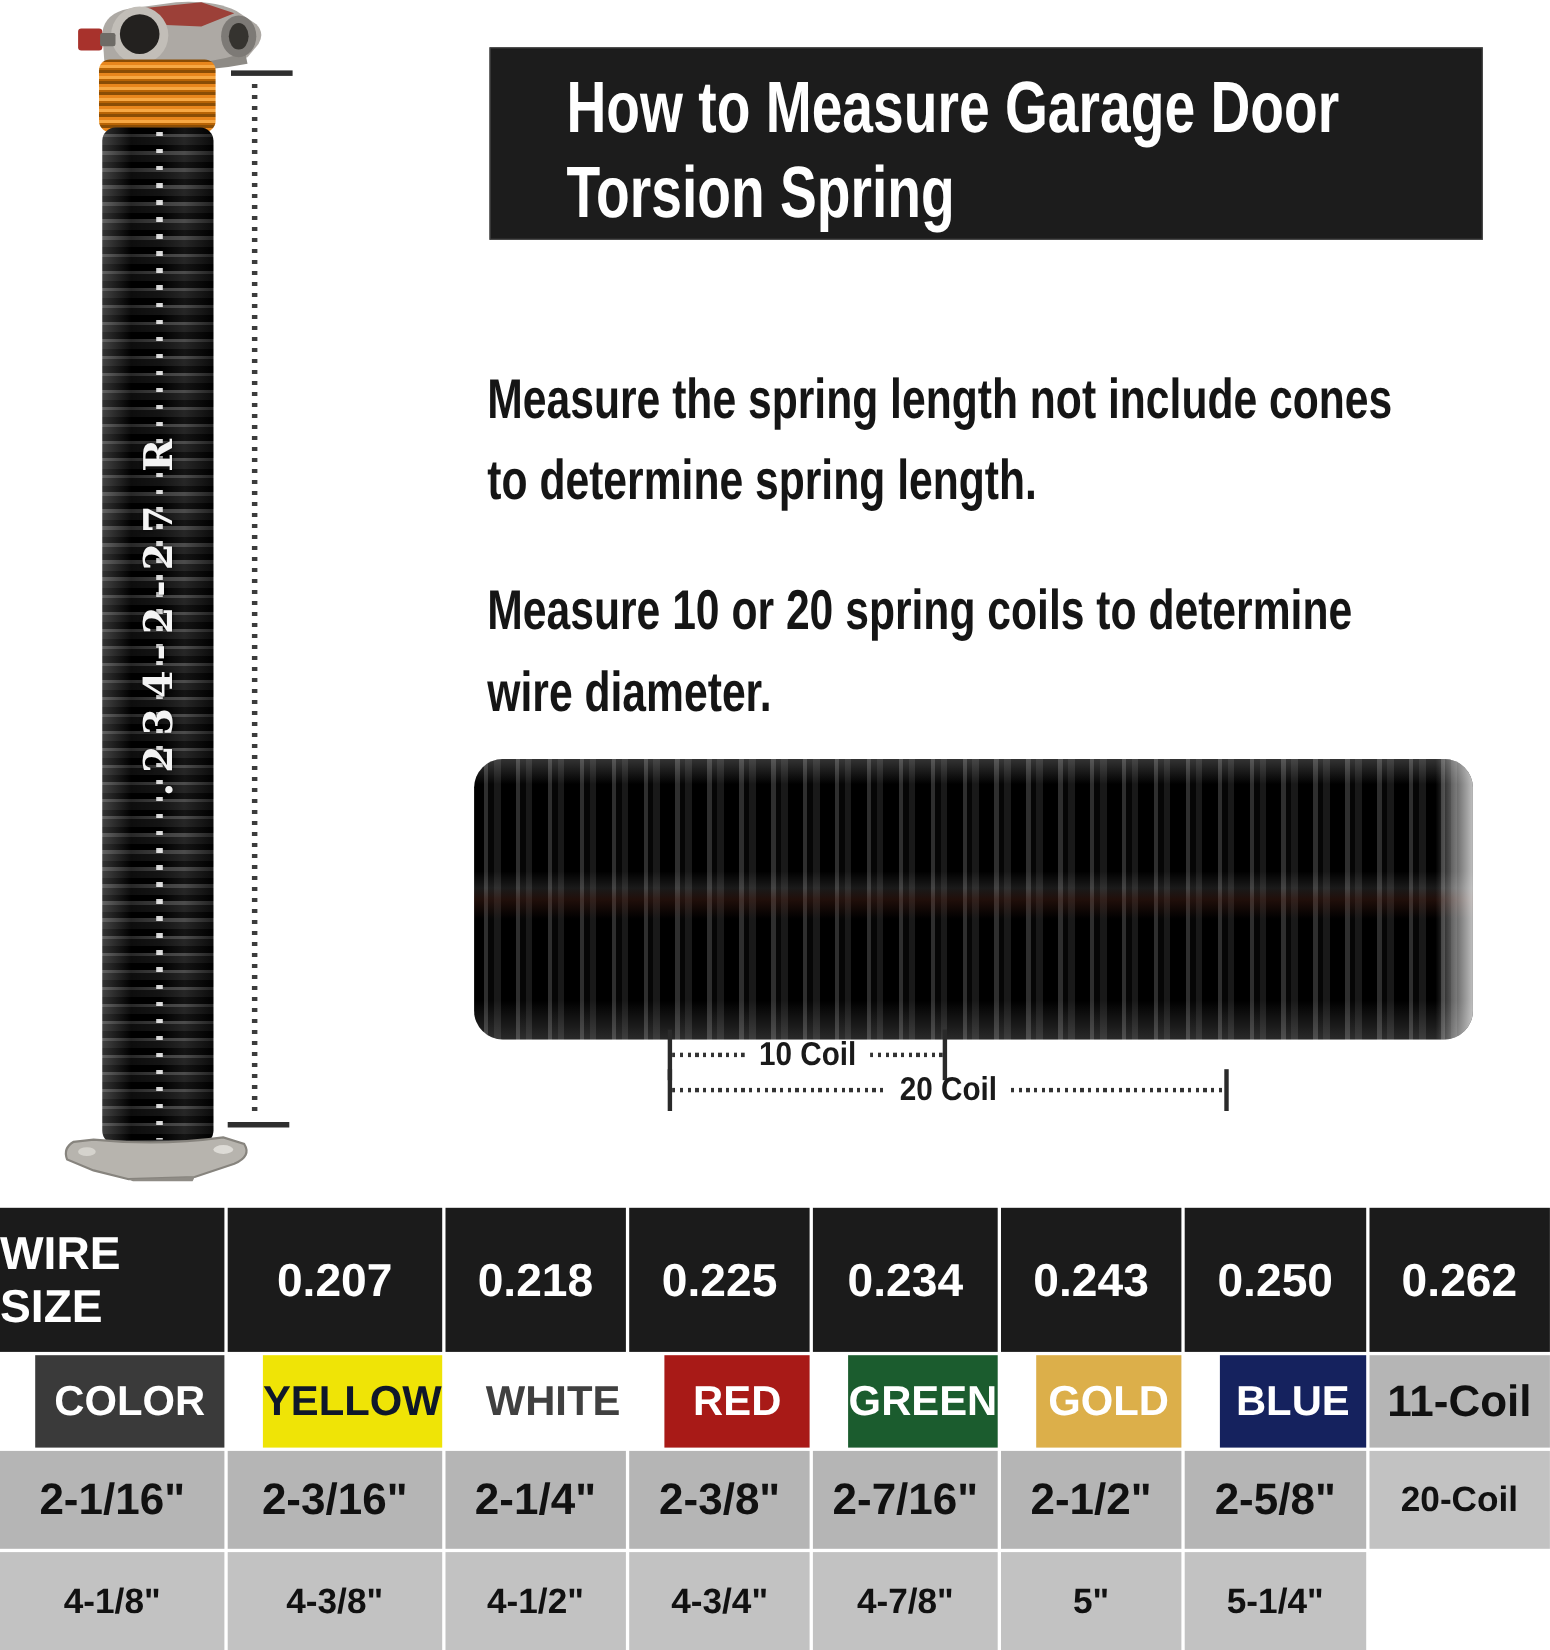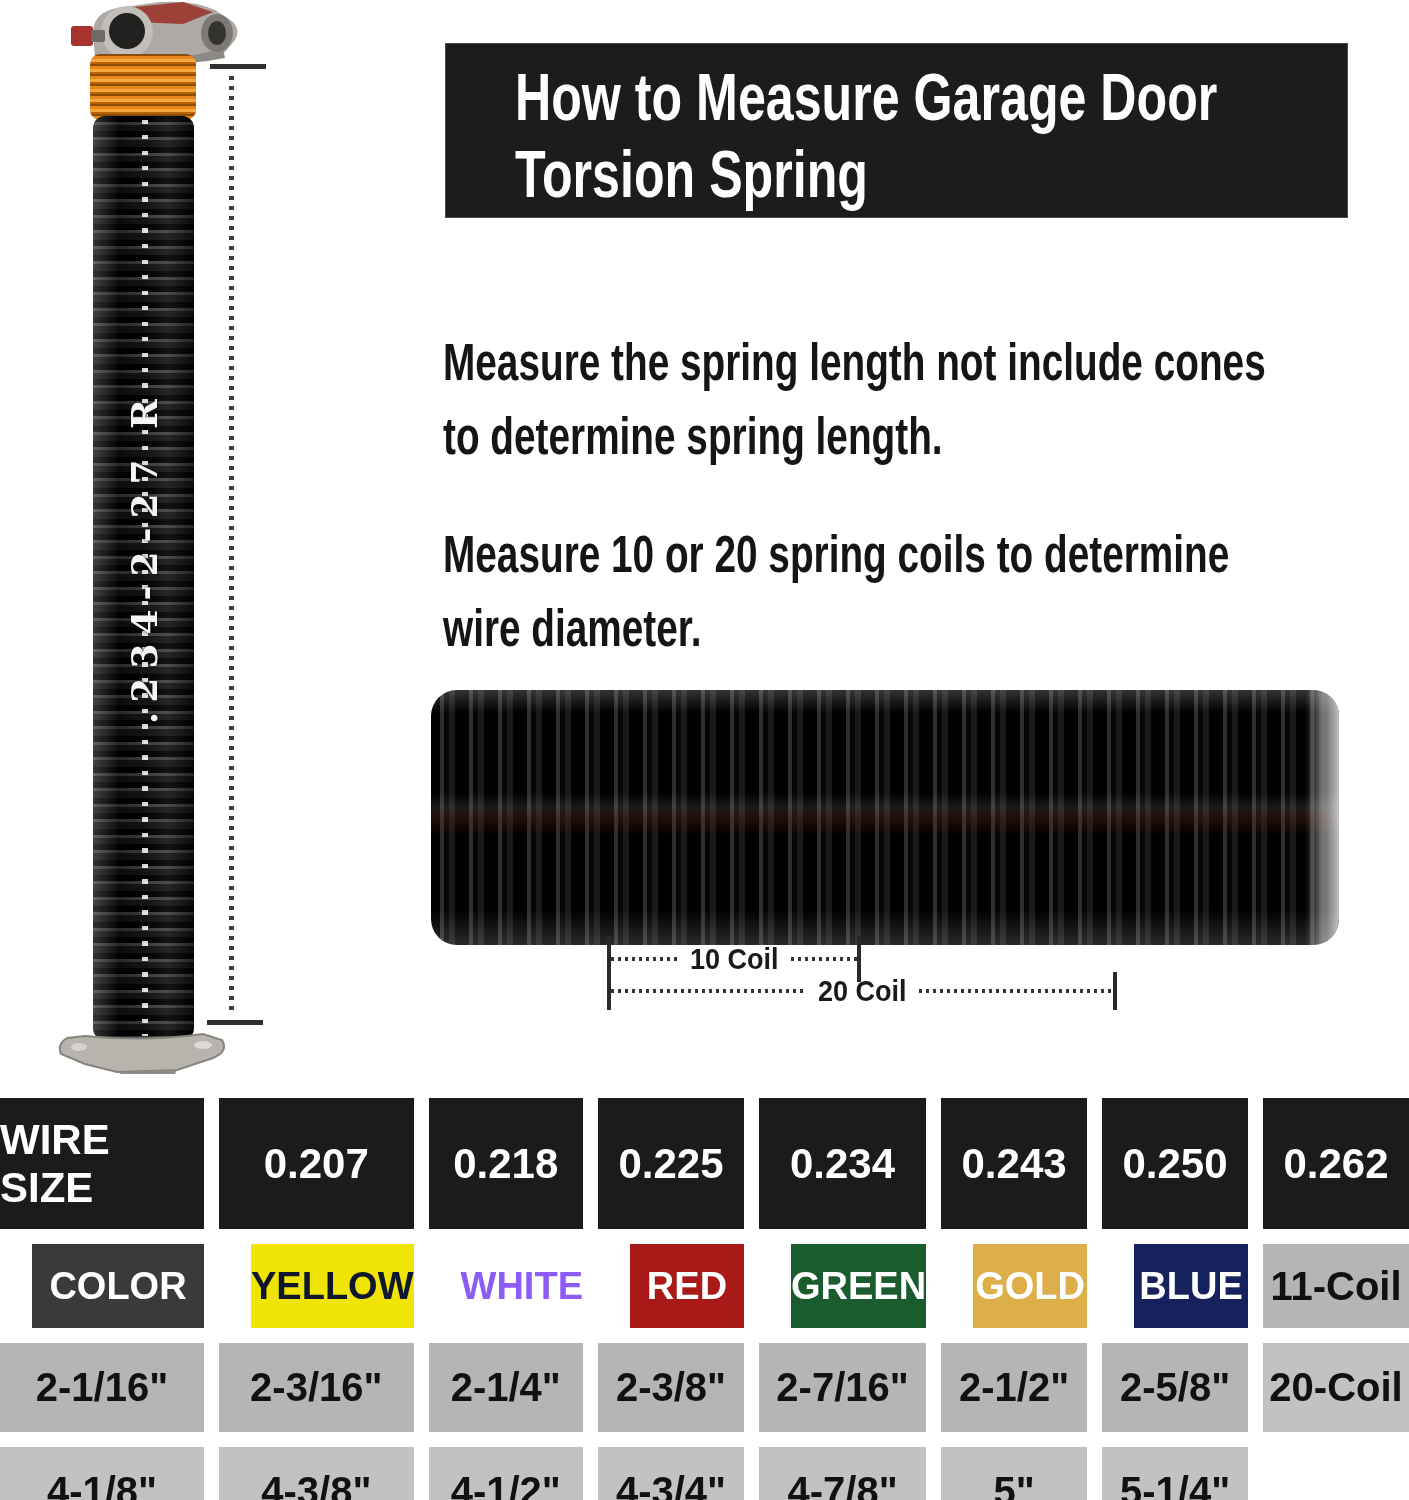--- a/index.html
+++ b/index.html
@@ -60,27 +60,27 @@
   .ann-20{left:607px;top:972px;width:510px;height:38px;}
   .tick{width:4px;align-self:stretch;background:#2a2a2a;}
   .leader{flex:1;height:4px;
     background:repeating-linear-gradient(90deg,#333 0 3px,rgba(0,0,0,0) 3px 7px);}
   .ann-label{margin:0 8px;font-weight:bold;font-size:30px;color:#1a1a1a;
     transform:scaleX(.9);white-space:nowrap;}
 
   
   .spec-table{left:0;top:1098px;width:1409px;height:402px;display:grid;
     grid-template-columns:204px repeat(7,1fr);
-    grid-template-rows:131px 84px 89px 89px;gap:15px;background:#ffffff;}
+    grid-template-rows:131px 84px 89px 89px;gap:3px;background:#ffffff;}
   .cell{display:flex;align-items:center;justify-content:center;font-weight:bold;}
   .r1{background:#1b1b1b;color:#ffffff;font-size:42px;}
   .r2{font-size:38px;margin-left:32px;}
   .r2-label{background:#3a3a3a;color:#ffffff;}
   .r3{background:#b5b5b5;color:#111;font-size:40px;}
-  .r4{background:#c2c2c2;color:#111;font-size:40px;}
+  .r4{background:#c2c2c2;color:#111;font-size:32px;}
 </style>
 </head>
 <body>
 
 <div class="abs left-spring">
   <svg class="abs cone-svg" width="180" height="66" viewBox="0 0 180 66">
     <path d="M30,58 L28,30 Q30,12 52,8 L95,2 Q130,0 150,10 L168,22 Q176,30 170,40 L160,52 Q120,64 60,62 Z" fill="#ada9a4"></path>
     <path d="M60,8 L118,2 L148,12 L118,24 L70,22 Z" fill="#9c4038"></path>
     <path d="M36,56 Q100,66 158,48 L160,58 Q110,68 40,62 Z" fill="#8d8a85"></path>
     <circle cx="62" cy="32" r="26" fill="#c2beb8"></circle>
@@ -149,21 +149,21 @@
   <div class="cell r1">0.207</div>
   <div class="cell r1">0.218</div>
   <div class="cell r1">0.225</div>
   <div class="cell r1">0.234</div>
   <div class="cell r1">0.243</div>
   <div class="cell r1">0.250</div>
   <div class="cell r1">0.262</div>
 
   <div class="cell r2 r2-label">COLOR</div>
   <div class="cell r2" style="background-color: rgb(239, 228, 6); color: #0f172a;">YELLOW</div>
-  <div class="cell r2" style="background-color: rgb(255, 255, 255); color: #8b5cf6;">WHITE</div>
+  <div class="cell r2" style="background-color: rgb(255, 255, 255); color: #404040;">WHITE</div>
   <div class="cell r2" style="background-color: rgb(168, 26, 23); color: rgb(255, 255, 255);">RED</div>
   <div class="cell r2" style="background-color: rgb(27, 92, 46); color: rgb(255, 255, 255);">GREEN</div>
   <div class="cell r2" style="background-color: rgb(220, 175, 74); color: rgb(255, 255, 255);">GOLD</div>
   <div class="cell r2" style="background-color: rgb(21, 34, 94); color: rgb(255, 255, 255);">BLUE</div>
 
   <div class="cell r3">11-Coil</div>
   <div class="cell r3">2-1/16"</div>
   <div class="cell r3">2-3/16"</div>
   <div class="cell r3">2-1/4"</div>
   <div class="cell r3">2-3/8"</div>

